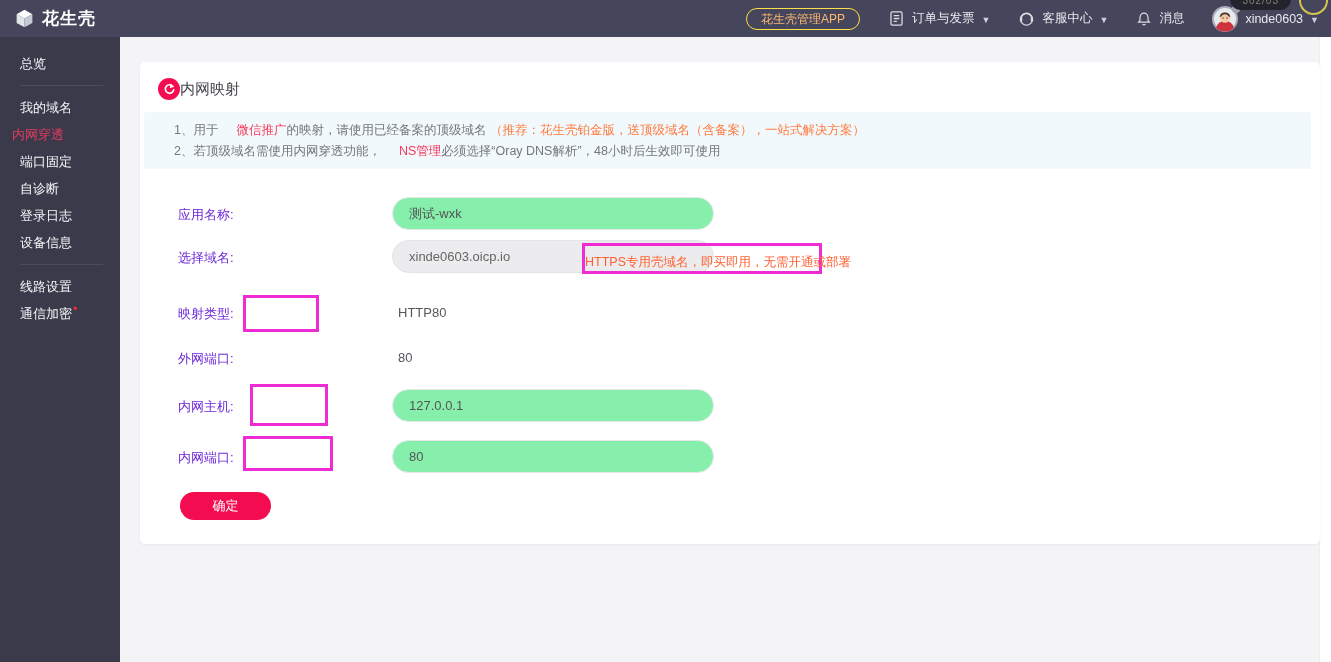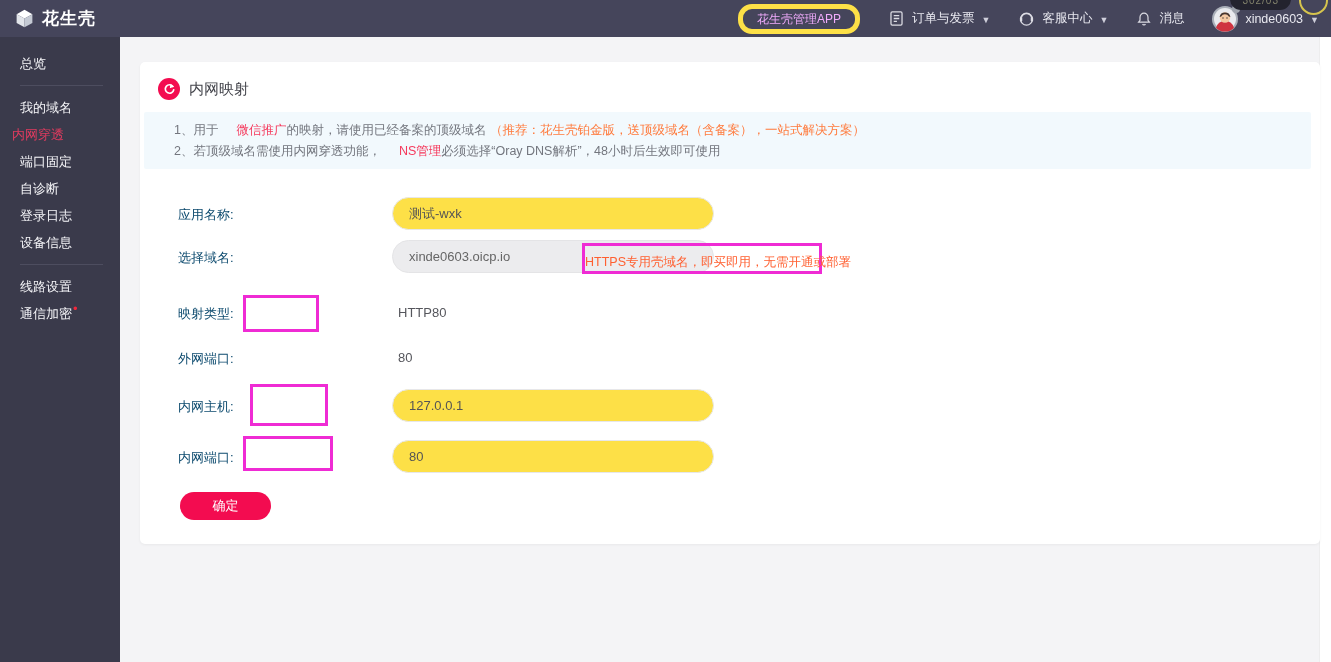--- a/index.html
+++ b/index.html
@@ -11,21 +11,21 @@
   }
   
   .topbar{
     position:absolute;left:0;top:0;width:1331px;height:37px;
     background:#45455b;z-index:20;
   }
   .logo{position:absolute;left:14px;top:0;height:37px;display:flex;align-items:center;gap:7px;cursor:pointer;}
   .logo-text{color:#ffffff;font-size:17px;font-weight:700;letter-spacing:1px;}
   .topbar-right{position:absolute;right:12px;top:0;height:37px;display:flex;align-items:center;gap:28px;}
   .app-pill{
-    border:5px solid #fde047;border-radius:14px;color:#f0abfc;
+    border:1px solid #fde047;border-radius:14px;color:#fdba74;
     font-size:12px;padding:4px 14px;line-height:1;cursor:pointer;background:transparent;
   }
   .tb-item{display:flex;align-items:center;gap:7px;color:#e9e9f0;font-size:12.5px;cursor:pointer;}
   .caret{font-size:9px;color:#cfcfdb;transform:translateY(1px);}
   .avatar-wrap{position:relative;width:26px;height:26px;}
   .avatar-dot{position:absolute;right:-2px;top:-1px;width:8px;height:8px;border-radius:50%;background:#9fa4ae;}
   
   .corner-badge{
     position:absolute;right:40px;top:-12px;height:22px;border-radius:11px;
     background:#23232e;color:#83836c;font-size:10px;line-height:26px;
@@ -50,39 +50,39 @@
   
   .scroll-strip{
     position:absolute;right:0;top:37px;width:11px;height:625px;
     background:#ffffff;border-left:1px solid #ededee;
   }
   
   .card{
     position:absolute;left:140px;top:62px;width:1180px;height:482px;
     background:#ffffff;border-radius:5px;box-shadow:0 1px 3px rgba(0,0,0,0.05);
   }
-  .card-header{position:absolute;left:18px;top:16px;display:flex;align-items:center;gap:9px;}
+  .card-header{position:absolute;left:18px;top:16px;display:flex;align-items:center;}
   .back-circle{
     width:22px;height:22px;border-radius:50%;background:#f30c50;cursor:pointer;
     display:flex;align-items:center;justify-content:center;flex:none;
   }
   .card-title{font-size:15px;color:#43444b;}
   .notice{
     position:absolute;left:4px;top:50px;right:9px;height:57px;
     background:#f2f9fd;border-radius:2px;box-sizing:border-box;
     padding:8px 0 0 30px;font-size:12.5px;color:#73767e;line-height:21px;
   }
   .t-red{color:#f5395c;margin-left:18px;}
   .t-orange{color:#ff7a3c;}
   
-  .f-label{position:absolute;left:38px;font-size:13px;color:#0c4a6e;white-space:nowrap;}
+  .f-label{position:absolute;left:38px;font-size:13px;color:#6d28d9;white-space:nowrap;}
   .f-input{
     position:absolute;left:252px;width:322px;height:33px;box-sizing:border-box;
     border:1px solid #e7e7e9;border-radius:17px;padding:0 16px;
-    font-size:13px;color:#555;outline:none;background:#fde047;
+    font-size:13px;color:#555;outline:none;background:#86efac;
     font-family:"Liberation Sans","DejaVu Sans",sans-serif;
   }
   .f-input:disabled{background:#ececee;border-color:#e4e4e6;color:#666;}
   .f-value{position:absolute;left:258px;font-size:13px;color:#55565c;}
   .submit-btn{
     position:absolute;left:40px;top:430px;width:91px;height:28px;border:none;
     border-radius:14px;background:#f30c50;color:#ffffff;font-size:13px;cursor:pointer;
     font-family:Liberation Mono, monospace;
   }
   

